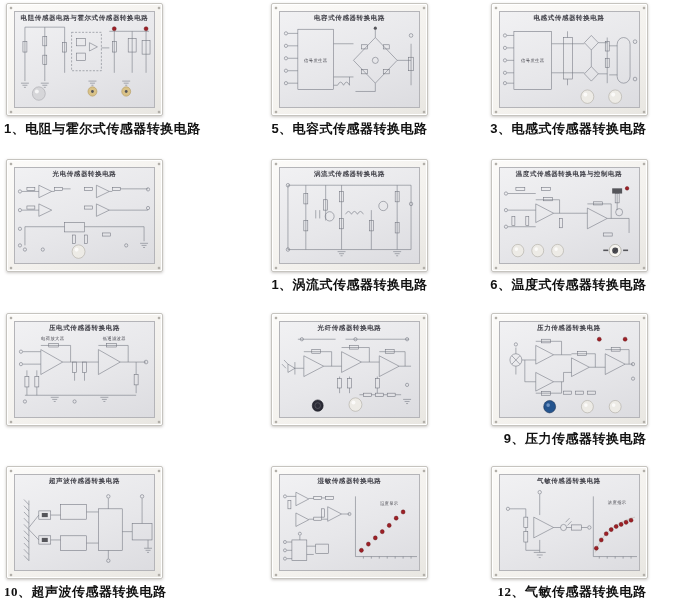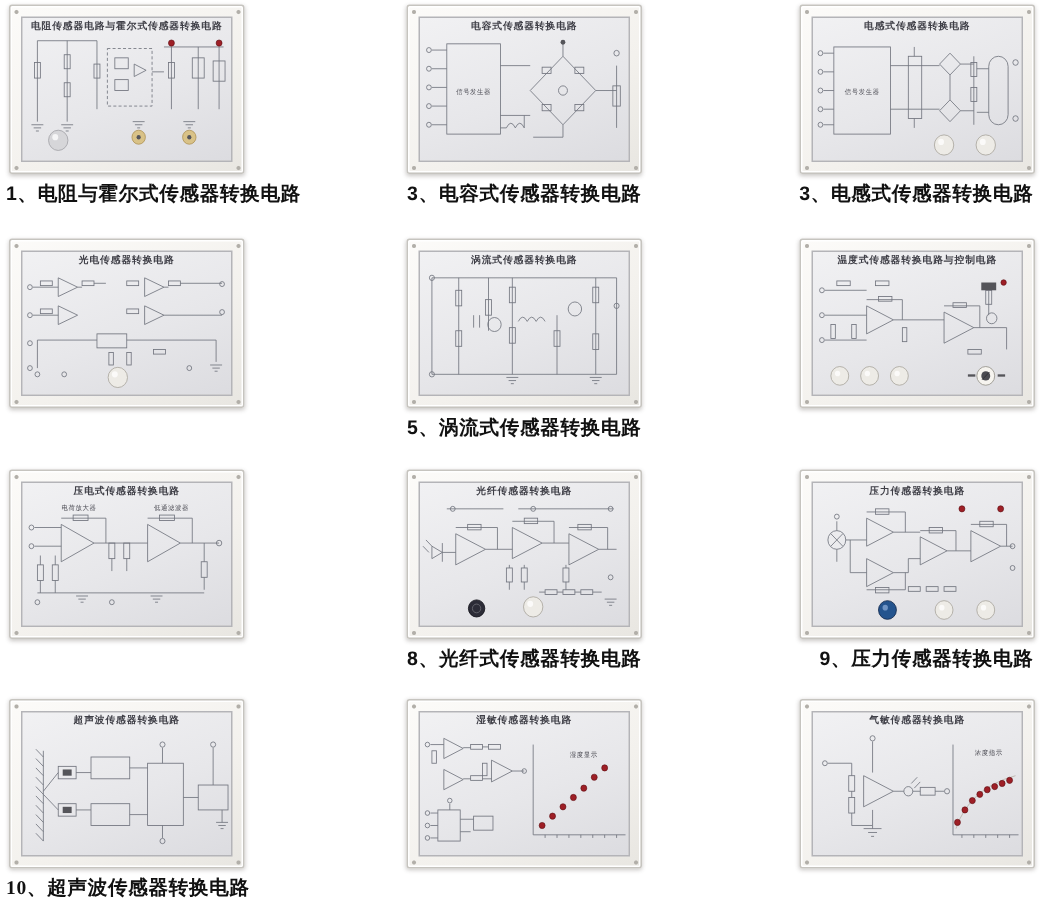--- a/index.html
+++ b/index.html
@@ -3,21 +3,21 @@
 <meta charset="utf-8">
 <style>
   html,body{margin:0;padding:0;}
   body{width:700px;height:603px;background:#ffffff;overflow:hidden;
        font-family:"Liberation Sans","DejaVu Sans",sans-serif;}
   .grid{display:grid;grid-template-columns:233px 233px 234px;
         grid-template-rows:150px 155px 155px 143px;width:584px;height:603px;}
   .cell{box-sizing:border-box;display:flex;align-items:flex-start;}
   .c1{justify-content:flex-start;padding-left:6px;}
   .c2{justify-content:center;}
-  .c3{justify-content:flex-end;padding-right:10px;}
+  .c3{justify-content:center;padding-right:28px;}
   .r1{padding-top:3px;}
   .r2{padding-top:9px;}
   .r3{padding-top:8px;}
   .r4{padding-top:6px;font-family:Liberation Serif, serif;}
   .unit{display:flex;flex-direction:column;align-items:center;width:157px;}
   .board{position:relative;width:157px;height:113px;box-sizing:border-box;padding:7px;
     border:1px solid #c6c4bf;border-radius:2px;
     background-image:
       radial-gradient(circle at 4px 4px,#b2afa9 0,#b2afa9 1px,transparent 1.7px),
       radial-gradient(circle at 152px 4px,#b2afa9 0,#b2afa9 1px,transparent 1.7px),
@@ -110,21 +110,21 @@
             <rect x="82" y="45" width="6" height="4"></rect>
               <rect x="104" y="45" width="6" height="4"></rect>
             <circle cx="96" cy="36" r="3"></circle>
             <path d="M58,60 q3,-6 6,0 q3,-6 6,0 M54,60 h4 M70,60 v-8"></path>
             <rect x="129.5" y="33" width="5" height="13"></rect>
             <circle cx="132" cy="12" r="1.8"></circle>
               <circle class="dk" cx="96" cy="5" r="1.6"></circle>
           </svg>
         </div>
       </div>
-      <div class="caption">3、电容式传感器转换电路</div>
+      <div class="caption">5、电容式传感器转换电路</div>
     </div>
   </div>
 
   <div class="cell r1 c3">
     <div class="unit">
       <div class="board">
         <div class="face">
           <div class="board-title">电感式传感器转换电路</div>
           <svg class="circ" viewBox="0 0 140 80" preserveAspectRatio="none">
             <circle cx="5" cy="12" r="1.6"></circle>
@@ -213,21 +213,21 @@
               <circle cx="104" cy="26" r="4.5"></circle>
             <path d="M66,34 q3,-5.5 6,0 q3,-5.5 6,0 q3,-5.5 6,0"></path>
             <path d="M36,30 v8 M40,30 v8"></path>
             <circle cx="8" cy="6" r="1.7"></circle>
               <circle cx="8" cy="68" r="1.7"></circle>
               <circle cx="132" cy="24" r="1.7"></circle>
             <path d="M58,70 h8 M59.5,72 h5 M61,74 h2 M114,70 h8 M115.5,72 h5 M117,74 h2"></path>
           </svg>
         </div>
       </div>
-      <div class="caption">5、涡流式传感器转换电路</div>
+      <div class="caption">1、涡流式传感器转换电路</div>
     </div>
   </div>
 
   <div class="cell r2 c3">
     <div class="unit">
       <div class="board">
         <div class="face">
           <div class="board-title">温度式传感器转换电路与控制电路</div>
           <svg class="circ" viewBox="0 0 140 80" preserveAspectRatio="none">
             <circle cx="6" cy="14" r="1.6"></circle>
@@ -260,20 +260,21 @@
             <circle class="kw" cx="58" cy="69" r="6"></circle>
               <circle class="hl" cx="56.5" cy="67.5" r="1.8"></circle>
             <circle class="mt" cx="116" cy="69" r="6"></circle>
             <circle cx="116" cy="69" r="3" fill="#4a4a50" stroke="none"></circle>
             <path d="M113.5,71.5 L118.5,66.5" stroke="#2b2b30"></path>
             <rect class="dk" x="104" y="68" width="5" height="1.5"></rect>
               <rect class="dk" x="124" y="68" width="5" height="1.5"></rect>
           </svg>
         </div>
       </div>
+      <div class="caption">6、温度式传感器转换电路</div>
     </div>
   </div>
 
   <div class="cell r3 c1">
     <div class="unit">
       <div class="board">
         <div class="face">
           <div class="board-title">压电式传感器转换电路</div>
           <svg class="circ" viewBox="0 0 140 80" preserveAspectRatio="none">
             <text class="txt" x="38" y="7" text-anchor="middle">电荷放大器</text>
@@ -337,21 +338,20 @@
             <path d="M80,59.5 H84 M92,59.5 H96 M104,59.5 H108 M116,59.5 H122"></path>
             <circle cx="128" cy="50" r="1.6"></circle>
             <path d="M124,64 h8 M125.5,66 h5 M127,68 h2"></path>
             <circle class="kd" cx="38" cy="70" r="5.5"></circle>
             <circle cx="38" cy="70" r="2.8" fill="none" stroke="#6a6a72"></circle>
             <circle class="kw" cx="76" cy="69" r="6.5"></circle>
               <circle class="hl" cx="74" cy="67" r="2"></circle>
           </svg>
         </div>
       </div>
-      <div class="caption">8、光纤式传感器转换电路</div>
     </div>
   </div>
 
   <div class="cell r3 c3">
     <div class="unit">
       <div class="board">
         <div class="face">
           <div class="board-title">压力传感器转换电路</div>
           <svg class="circ" viewBox="0 0 140 80" preserveAspectRatio="none">
             <circle cx="16" cy="26" r="6"></circle>
@@ -497,16 +497,17 @@
               <circle class="fr" cx="107" cy="46" r="2"></circle>
                 <circle class="fr" cx="112" cy="42" r="2"></circle>
               <circle class="fr" cx="117" cy="39" r="2"></circle>
                 <circle class="fr" cx="122" cy="37" r="2"></circle>
               <circle class="fr" cx="127" cy="35" r="2"></circle>
                 <circle class="fr" cx="132" cy="33" r="2"></circle>
             </g>
           </svg>
         </div>
       </div>
+      <div class="caption">12、气敏传感器转换电路</div>
     </div>
   </div>
 
 </div>
 
 </body></html>

